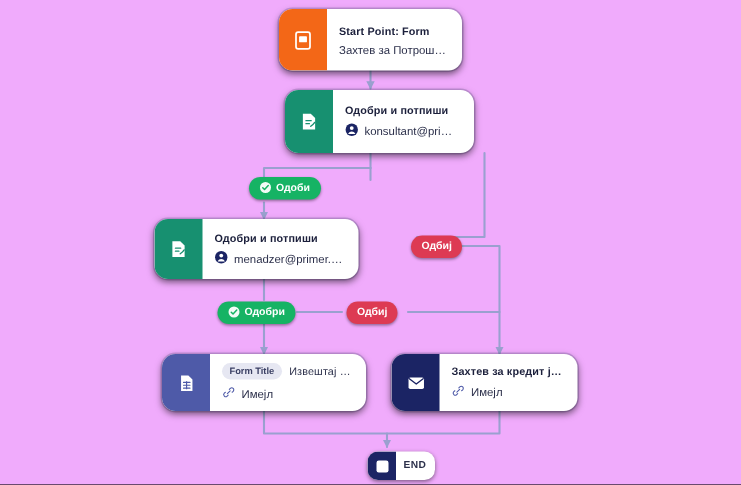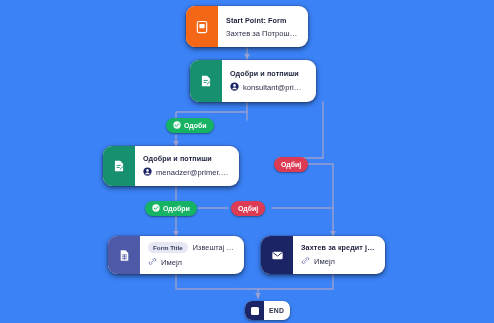--- a/index.html
+++ b/index.html
@@ -5,21 +5,21 @@
   * { box-sizing: border-box; margin: 0; padding: 0; }
   html, body {
     width: 494px; height: 323px;
     background: #000000;
     font-family: "Liberation Sans", sans-serif;
     overflow: hidden;
   }
   #canvas {
     position: relative;
     width: 494px; height: 323px;
-    background: #3b82f6;
+    background: #f0abfc;
   }
   #wires { position: absolute; left: 0; top: 0; width: 494px; height: 323px; }
 
   
   .node {
     position: absolute;
     display: flex;
     align-items: stretch;
     background: #ffffff;
     border-radius: 9px;

